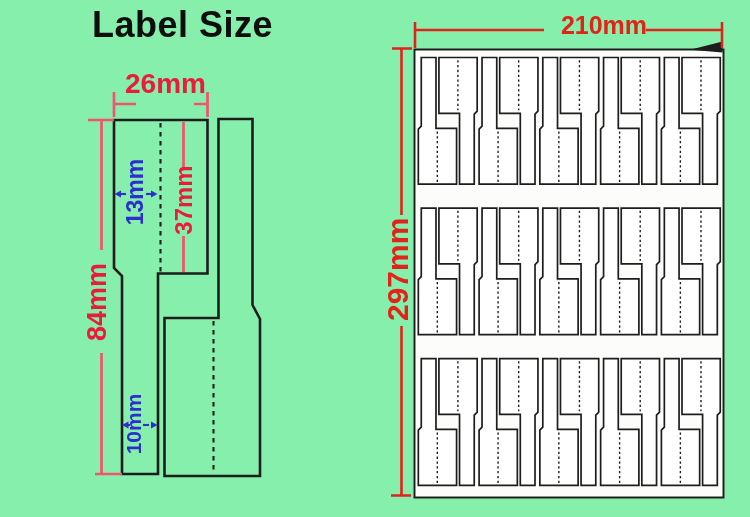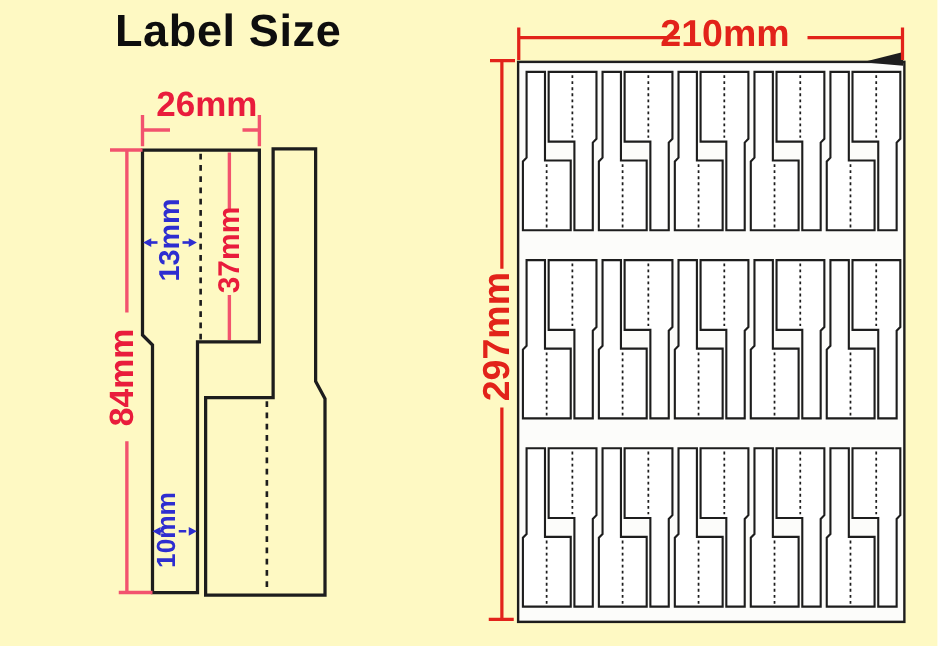--- a/index.html
+++ b/index.html
@@ -1,29 +1,29 @@
 <!DOCTYPE html>
 <html style="--ink: #1d1d1d; --dim-red: #e91c3c; --dim-red-line: #f2536e; --dim-blue: #2e2ed0; --sheet-red: #e2231a; --paper: #fcfcfa;"><head>
 <meta charset="utf-8">
 <style>
   html,body{margin:0;padding:0;background:#ffffff;}
   .canvas{
-    position:relative;width:750px;height:517px;background:#fef9c3;overflow:hidden;
+    position:relative;width:750px;height:517px;background:#86efac;overflow:hidden;
     font-family:"Liberation Sans", sans-serif;
   }
   svg{position:absolute;left:0;top:0;}
   .txt{position:absolute;text-align:center;white-space:nowrap;line-height:1.05;font-weight:600;}
   .rot{transform:rotate(-90deg);}
   #title{left:92px;top:6px;width:160px;font-size:36px;font-weight:600;color:#0e0e0e;letter-spacing:.5px;text-align:left;}
   #d26 {left:125px;top:69px;width:80px;font-size:28px;color:var(--dim-red);text-align:center;}
   #d84 {left:52px;top:288px;width:90px;height:28px;font-size:27px;color:var(--dim-red);}
   #d37 {left:139px;top:187px;width:90px;height:26px;font-size:24px;color:var(--dim-red);}
   #d13 {left:96px;top:179px;width:80px;height:26px;font-size:23px;color:var(--dim-blue);}
   #d10 {left:96px;top:411px;width:80px;height:26px;font-size:21px;color:var(--dim-blue);}
-  #d210{left:528px;top:12px;width:104px;font-size:30px;color:var(--sheet-red);}
+  #d210{left:552px;top:12px;width:104px;font-size:25px;color:var(--sheet-red);}
   #d297{left:347px;top:256px;width:100px;height:30px;font-size:30px;color:var(--sheet-red);}
   .ink-line{stroke:var(--ink);fill:none;stroke-width:2.6;stroke-linejoin:miter;}
   .ink-dash{stroke:var(--ink);fill:none;stroke-width:2.1;stroke-dasharray:4.5 4.5;}
   .redL{stroke:var(--dim-red-line);fill:none;stroke-width:2.7;}
   .redR{stroke:var(--sheet-red);fill:none;stroke-width:2.6;}
   .blueL{stroke:var(--dim-blue);fill:none;stroke-width:2.1;}
   .blueF{fill:var(--dim-blue);stroke:none;}
   .paper{fill:var(--paper);stroke:var(--ink);stroke-width:1.3;}
   .lab{fill:#ffffff;stroke:var(--ink);stroke-width:1.15;stroke-linejoin:miter;}
   .lab-dash{stroke:var(--ink);fill:none;stroke-width:0.95;stroke-dasharray:1.5 1.7;}

